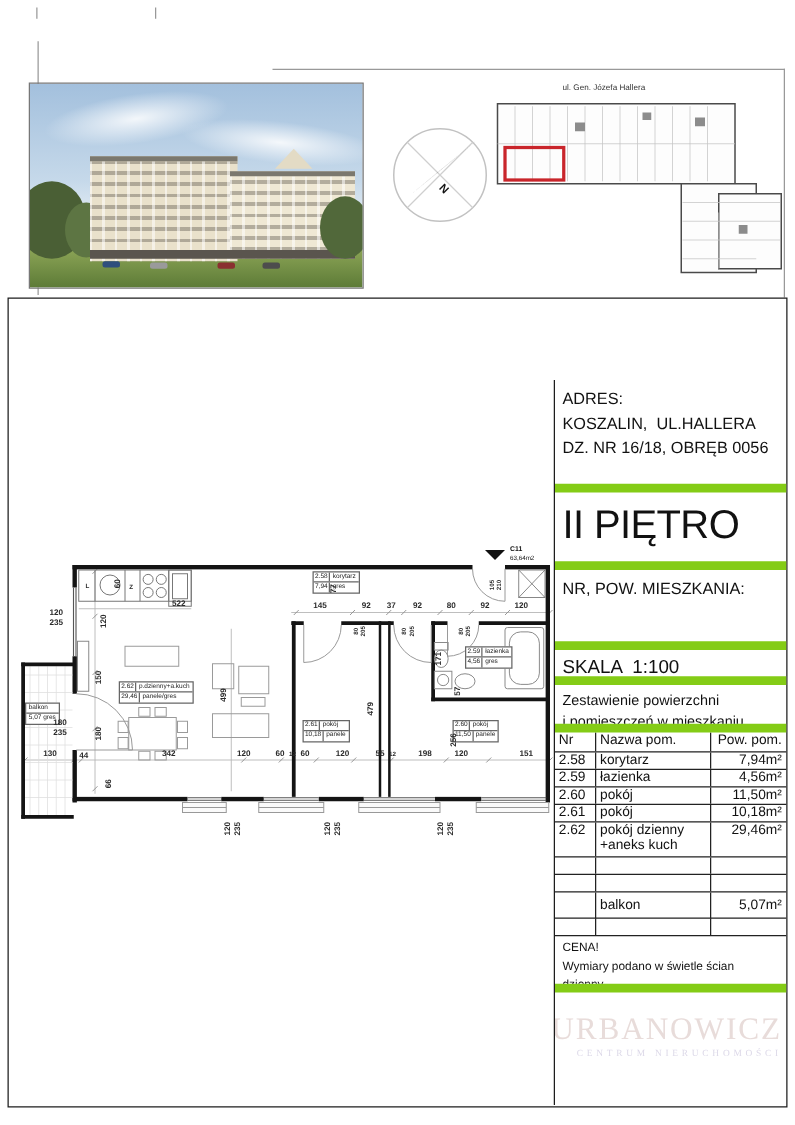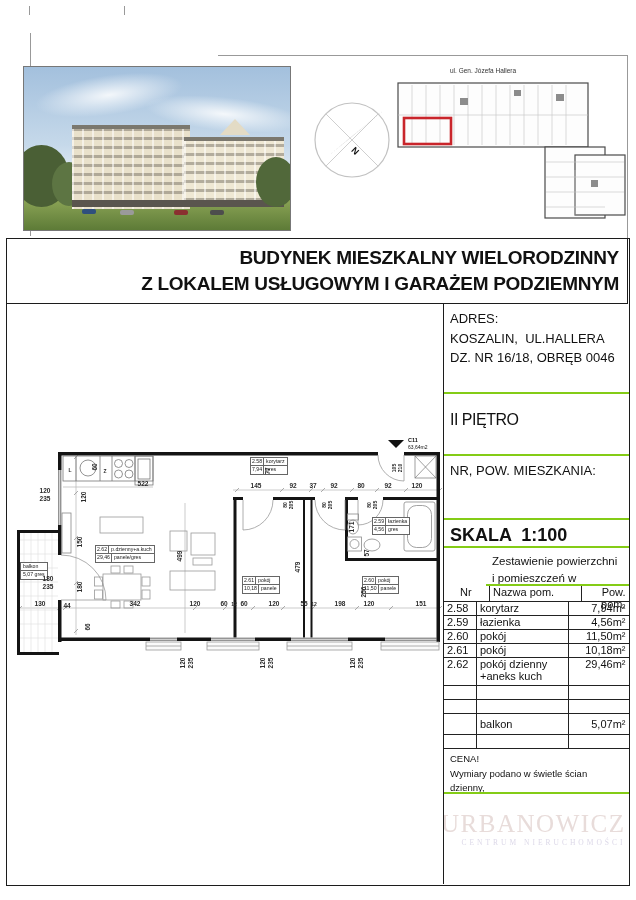--- a/index.html
+++ b/index.html
@@ -9,24 +9,24 @@
   
   .fline{position:absolute;background:#999;}
   .sheet{position:absolute;left:6px;top:238px;width:622px;height:646px;border:1.5px solid #1c1c1c;}
   
   .titleband{position:absolute;left:6px;top:238px;width:622px;height:66px;border:1.5px solid #1c1c1c;
              border-bottom:1.5px solid #1c1c1c;box-sizing:border-box;display:flex;flex-direction:column;
              justify-content:center;align-items:flex-end;padding-right:8px;}
   .titleband div{font-size:19px;font-weight:700;line-height:26px;letter-spacing:-0.3px;white-space:pre;}
   
   .infocol{position:absolute;left:443px;top:304px;width:185.5px;height:580px;border-left:1.5px solid #1c1c1c;box-sizing:border-box;}
-  .ibox{box-sizing:border-box;border-bottom:2px solid #84cc16;padding:5px 6px;position:relative;overflow:hidden;}
+  .ibox{box-sizing:border-box;border-bottom:7px solid #84cc16;padding:5px 6px;position:relative;overflow:hidden;}
   .h13{font-size:13px;line-height:1.5;white-space:pre-wrap;}
-  .big{font-size:16px;letter-spacing:-0.5px;margin-top:12px;white-space:nowrap;}
-  .skala{font-size:18px;white-space:pre;font-weight:bold;}
+  .big{font-size:32px;letter-spacing:-0.5px;margin-top:2px;white-space:nowrap;}
+  .skala{font-size:15px;white-space:pre;}
   .cap{font-size:11.5px;line-height:1.45;}
   
   .tbl{font-size:11px;}
   .trow{display:flex;border-top:1px solid #222;box-sizing:border-box;align-items:flex-start;}
   .trow:first-child{border-top:none;}
   .c1{width:33px;padding:0 3px;border-right:1px solid #222;box-sizing:border-box;align-self:stretch;}
   .c2{width:92px;padding:0 3px;border-right:1px solid #222;box-sizing:border-box;align-self:stretch;}
   .c3{flex:1;padding:0 3px;text-align:right;align-self:stretch;}
   .totrow{border-top:1px solid #222;height:34px;display:flex;align-items:flex-end;justify-content:flex-end;
           font-size:18px;font-weight:600;padding:0 4px 3px 0;box-sizing:border-box;}
@@ -130,24 +130,20 @@
     </g>
     <g fill="#8c8c8c">
       <rect x="74" y="38" width="8" height="7"></rect>
         <rect x="128" y="30" width="7" height="6"></rect>
       <rect x="170" y="34" width="8" height="7"></rect>
         <rect x="205" y="120" width="7" height="7"></rect>
     </g>
     <rect x="18" y="58" width="47" height="26" fill="none" stroke="#c9252b" stroke-width="2.6"></rect>
   </svg>
 
-  <div class="titleband">
-    <div>BUDYNEK MIESZKALNY WIELORODZINNY</div>
-    <div>Z LOKALEM USŁUGOWYM I GARAŻEM PODZIEMNYM</div>
-  </div>
 
   <div class="sheet"></div>
 
   <div class="floorplan">
     <svg width="436" height="252" viewBox="0 0 436 252">
 
       <g stroke="#b5b5b5" stroke-width="0.7">
         <line x1="225" y1="55" x2="432" y2="55"></line>
         <line x1="12" y1="173" x2="432" y2="173"></line>
         <line x1="68" y1="22" x2="68" y2="200"></line>
@@ -432,37 +428,37 @@
     </div>
     
     <div class="dh dsm" style="left:62px;top:35px;">L</div>
     <div class="dh dsm" style="left:97px;top:36px;">Z</div>
   </div>
 
   <div class="infocol">
     <div class="ibox" style="height:90px;">
       <div class="h13">ADRES:</div>
       <div class="h13">KOSZALIN,  UL.HALLERA</div>
-      <div class="h13">DZ. NR 16/18, OBRĘB 0046</div>
+      <div class="h13">DZ. NR 16/18, OBRĘB 0056</div>
     </div>
     <div class="ibox" style="height:62px;">
       <div class="big">II PIĘTRO</div>
     </div>
     <div class="ibox" style="height:64px;">
       <div class="h13">NR, POW. MIESZKANIA:</div>
     </div>
     <div class="ibox" style="height:28px;">
       <div class="skala">SKALA  1:100</div>
     </div>
-    <div class="ibox" style="height:38px;margin-left:42px;">
+    <div class="ibox" style="height:38px;">
       <div class="cap">Zestawienie powierzchni</div>
       <div class="cap">i pomieszczeń w mieszkaniu</div>
     </div>
     <div class="tbl">
-      <div class="trow" style="height:15px;margin-left:13px;">
+      <div class="trow" style="height:15px;">
         <div class="c1">Nr</div>
         <div class="c2">Nazwa pom.</div>
         <div class="c3">Pow. pom.</div>
       </div>
       <div class="trow" style="height:14px;">
         <div class="c1">2.58</div>
         <div class="c2">korytarz</div>
         <div class="c3">7,94m²</div>
       </div>
       <div class="trow" style="height:14px;">

